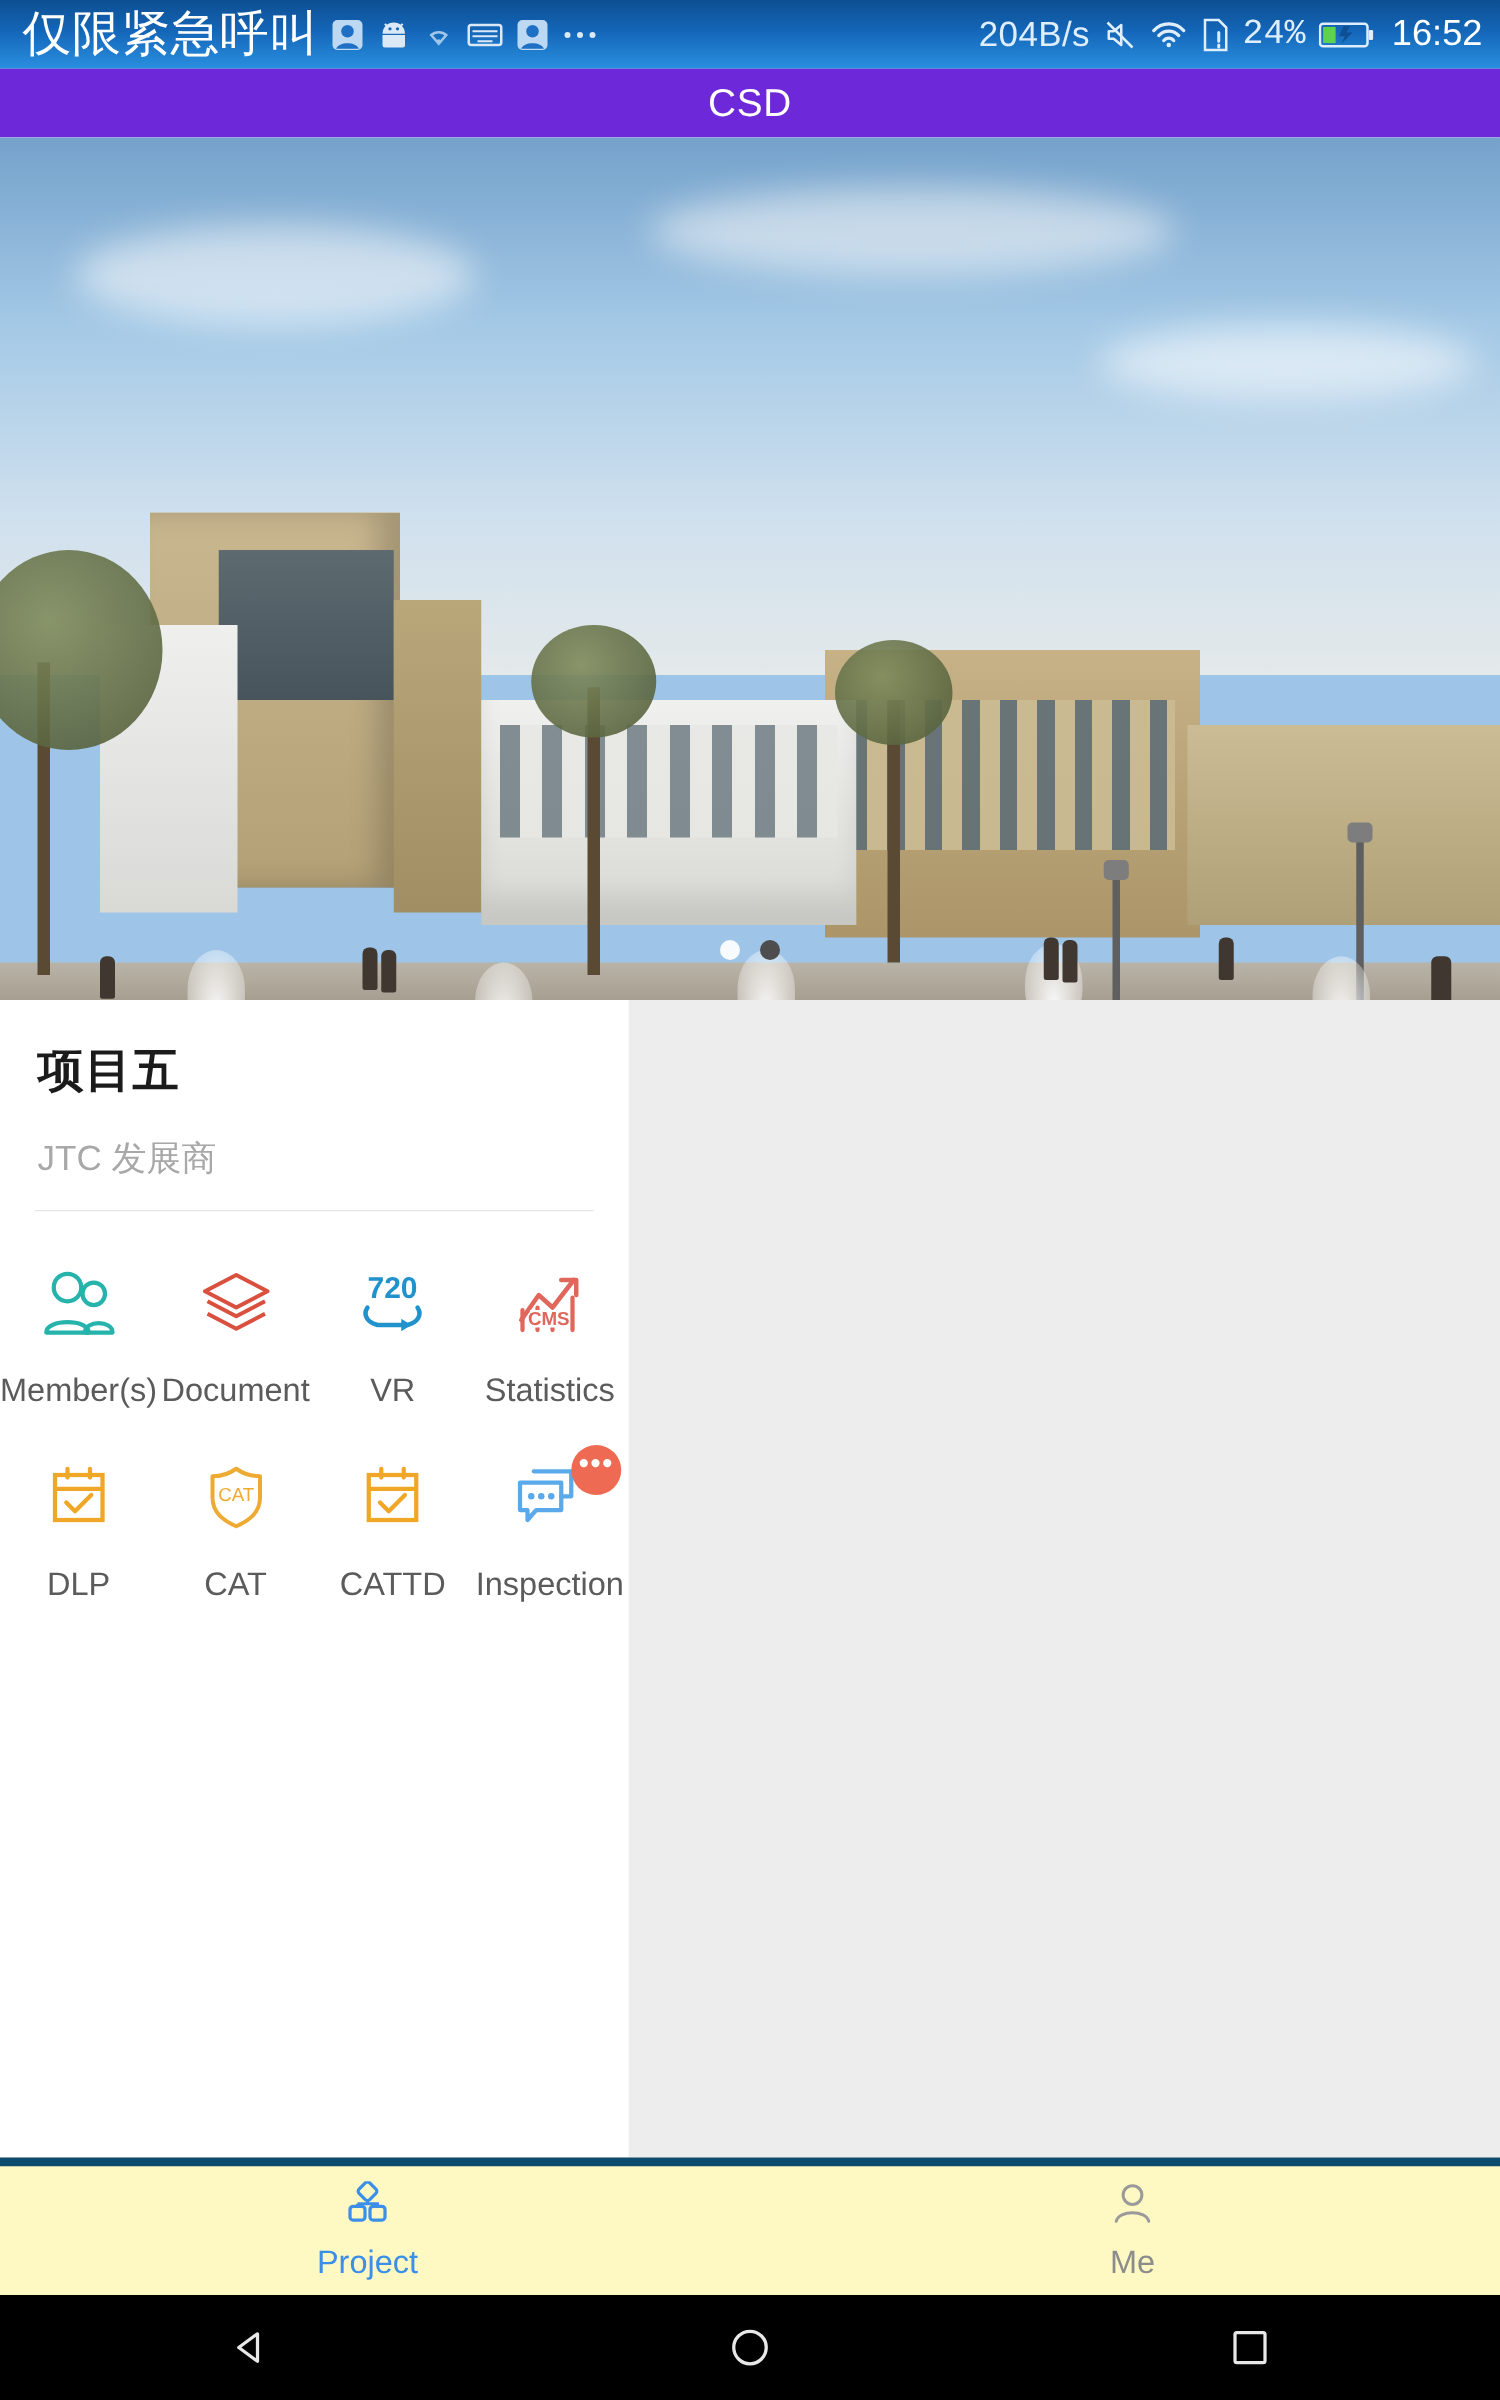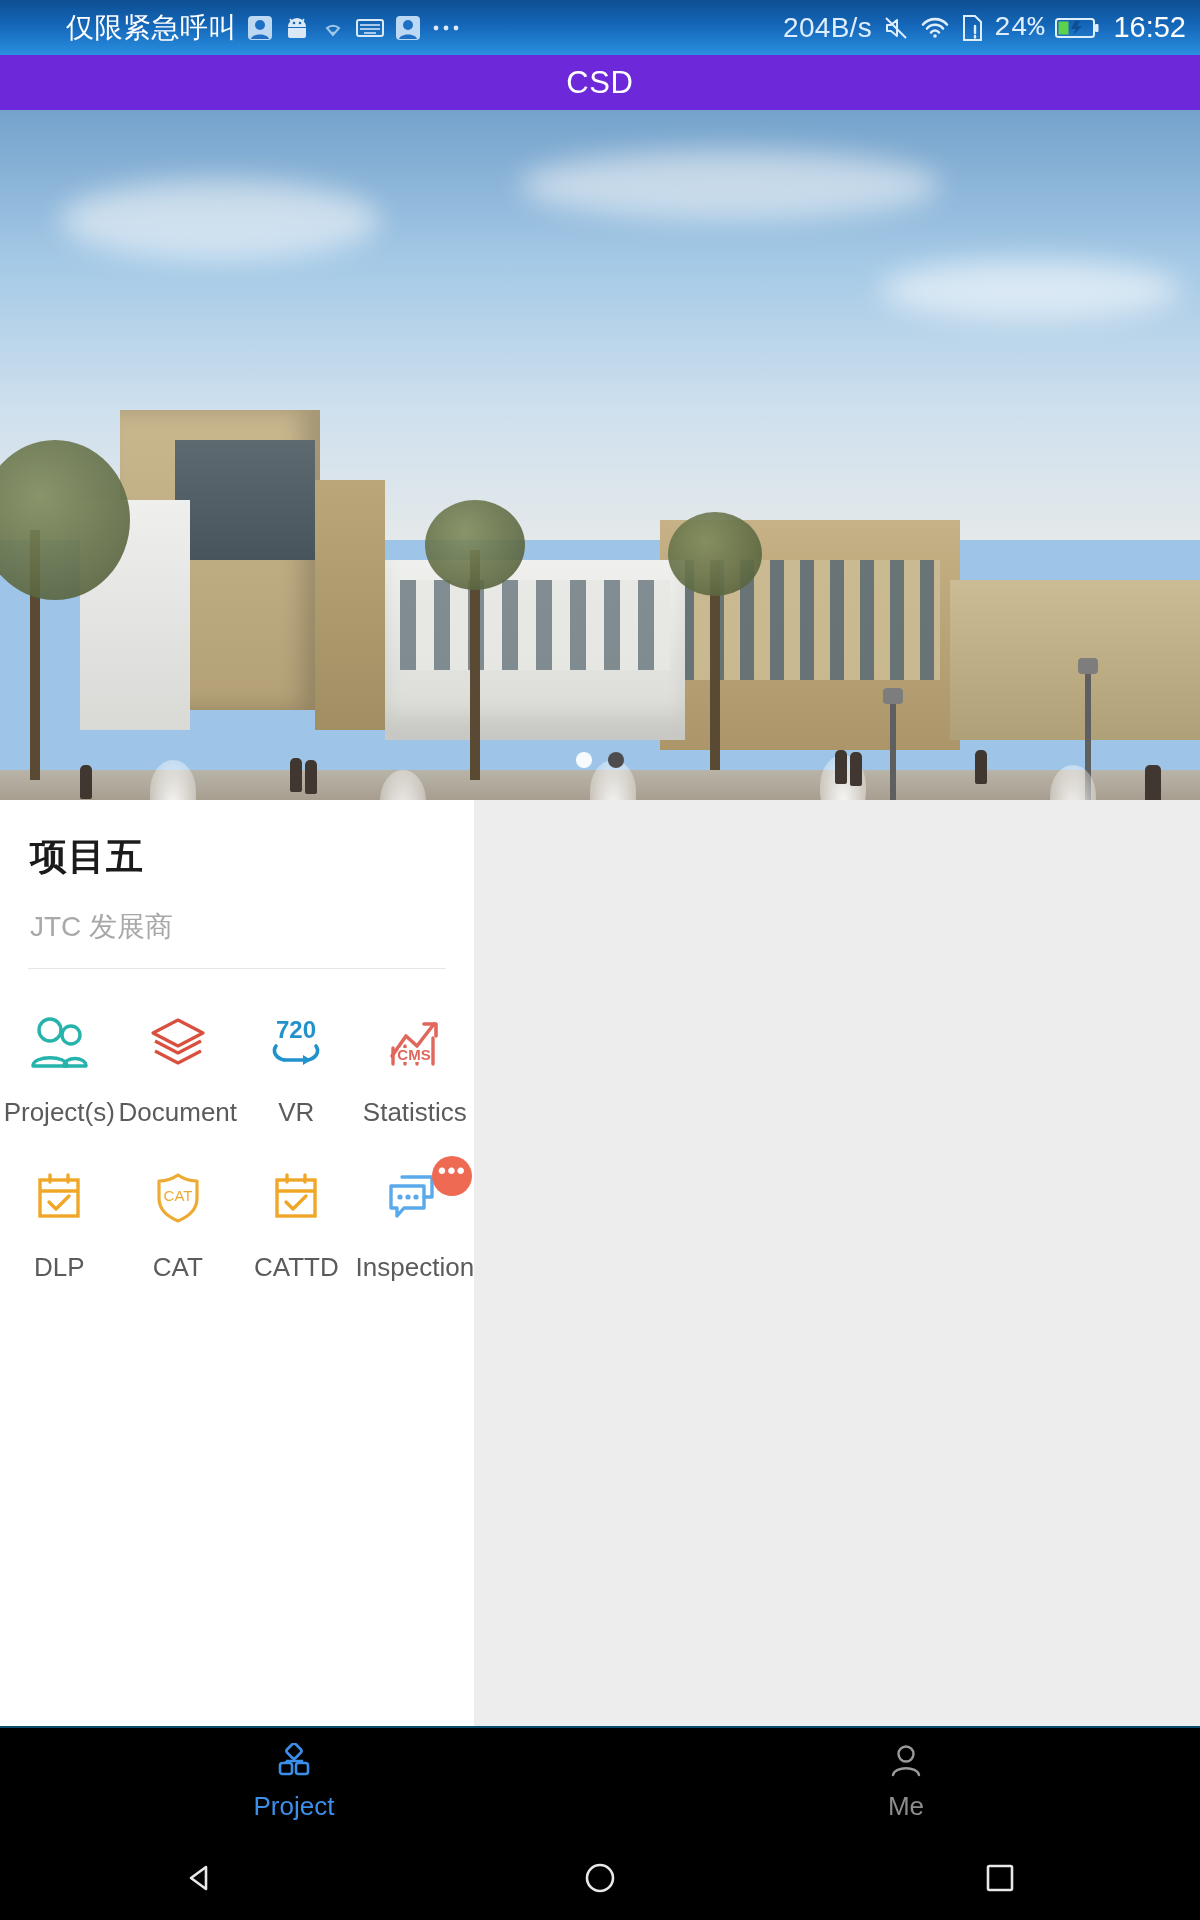--- a/index.html
+++ b/index.html
@@ -12,21 +12,21 @@
   .phone { width: 1200px; height: 1920px; position: relative; display: flex; flex-direction: column; background:#fff; }
 
   
   .statusbar {
     height: 55px; flex: 0 0 55px;
     background: linear-gradient(180deg, #0d4f92 0%, #1466b8 45%, #2a8fe0 100%);
     display: flex; align-items: center; justify-content: space-between;
     padding: 0 14px 0 18px; color: #e8f2fb;
   }
   .sb-left { display: flex; align-items: center; gap: 9px; }
-  .sb-carrier { font-size: 28px; color: #ffffff; letter-spacing: 0.5px; line-height:1;margin-left:48px; }
+  .sb-carrier { font-size: 39px; color: #ffffff; letter-spacing: 0.5px; line-height:1; }
   .sb-right { display: flex; align-items: center; gap: 11px; }
   .sb-speed { font-size: 28px; color: #dfeefc; letter-spacing: 0.3px; }
   .sb-batt-pct { font-size: 28px; color: #dfeefc; font-family: Liberation Mono, monospace; }
   .sb-time { font-size: 29px; color: #ffffff; margin-left: 3px; }
   .ico { display:inline-block; line-height:0; }
 
   
   .appbar {
     height: 55px; flex: 0 0 55px;
     background: #6d28d9; color: #fff;
@@ -105,21 +105,21 @@
   .badge {
     position:absolute; top:-10px; right:-24px; width:40px; height:40px; border-radius:50%;
     background:#ef6a52; display:flex; align-items:center; justify-content:center;
     color:#fff; font-size:24px; line-height:1; letter-spacing:1px; padding-bottom:10px;
   }
 
   .filler { flex:1 1 auto; background:#ededed; }
 
   
   .tabbar {
-    flex: 0 0 110px; background:#000000; border-top:2px solid #0c4a6e;
+    flex: 0 0 110px; background:#fef9c3; border-top:7px solid #0c4a6e;
     display:flex; align-items:center;gap:24px;
   }
   .tab { flex:1; display:flex; flex-direction:column; align-items:center; gap:10px; }
   .tab-label { font-size: 26px; color:#8c8c8c; }
   .tab.active .tab-label { color:#3b8fe8; }
 
   
   .navbar { flex: 0 0 84px; background:#000; display:flex; align-items:center; justify-content:space-around; }
   .nav-btn { width: 60px; height: 60px; display:flex; align-items:center; justify-content:center; }
 </style>
@@ -275,21 +275,21 @@
 
         <div class="tile">
           <div class="tile-ico">
             <svg width="62" height="58" viewBox="0 0 62 58">
               <circle cx="22" cy="16" r="11" fill="none" stroke="#26b3ab" stroke-width="3.4"></circle>
               <path d="M5 52c0-11 34-11 34 0z" fill="none" stroke="#26b3ab" stroke-width="3.4" stroke-linejoin="round"></path>
               <circle cx="43" cy="21" r="9" fill="none" stroke="#26b3ab" stroke-width="3.4"></circle>
               <path d="M36 52c0-10 22-10 22 0z" fill="none" stroke="#26b3ab" stroke-width="3.4" stroke-linejoin="round"></path>
             </svg>
           </div>
-          <div class="tile-label">Project(s)</div>
+          <div class="tile-label">Member(s)</div>
         </div>
 
         <div class="tile">
           <div class="tile-ico">
             <svg width="62" height="58" viewBox="0 0 62 58">
               <path d="M31 6 56 19 31 32 6 19z" fill="none" stroke="#d9503f" stroke-width="3.2" stroke-linejoin="round"></path>
               <path d="M8 27 31 39 54 27" fill="none" stroke="#d9503f" stroke-width="3.2" stroke-linejoin="round"></path>
               <path d="M8 37 31 49 54 37" fill="none" stroke="#d9503f" stroke-width="3.2" stroke-linejoin="round"></path>
             </svg>
           </div>

